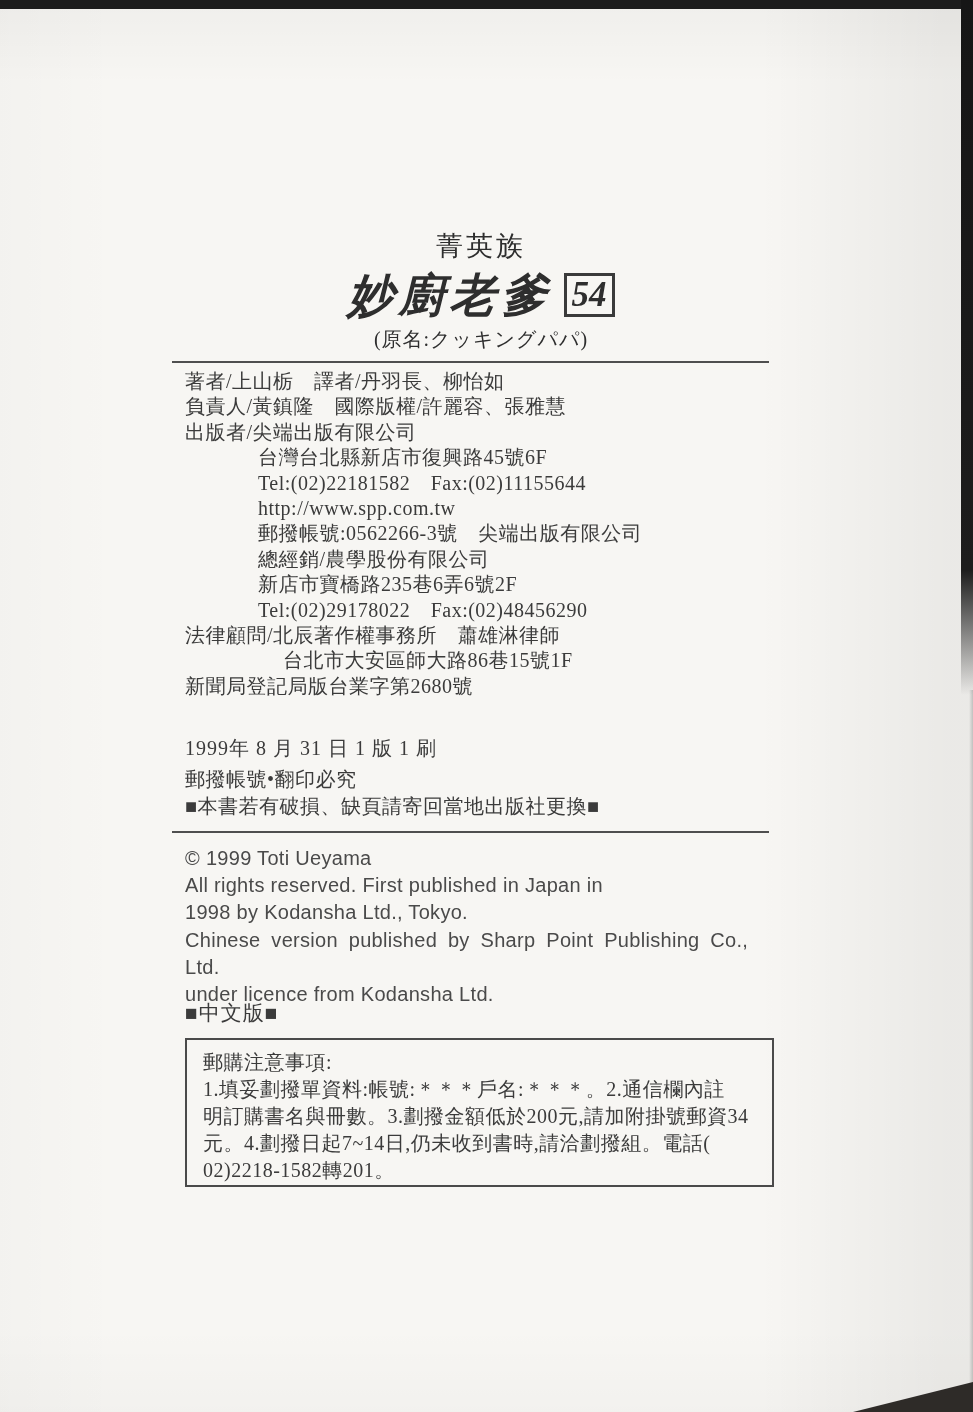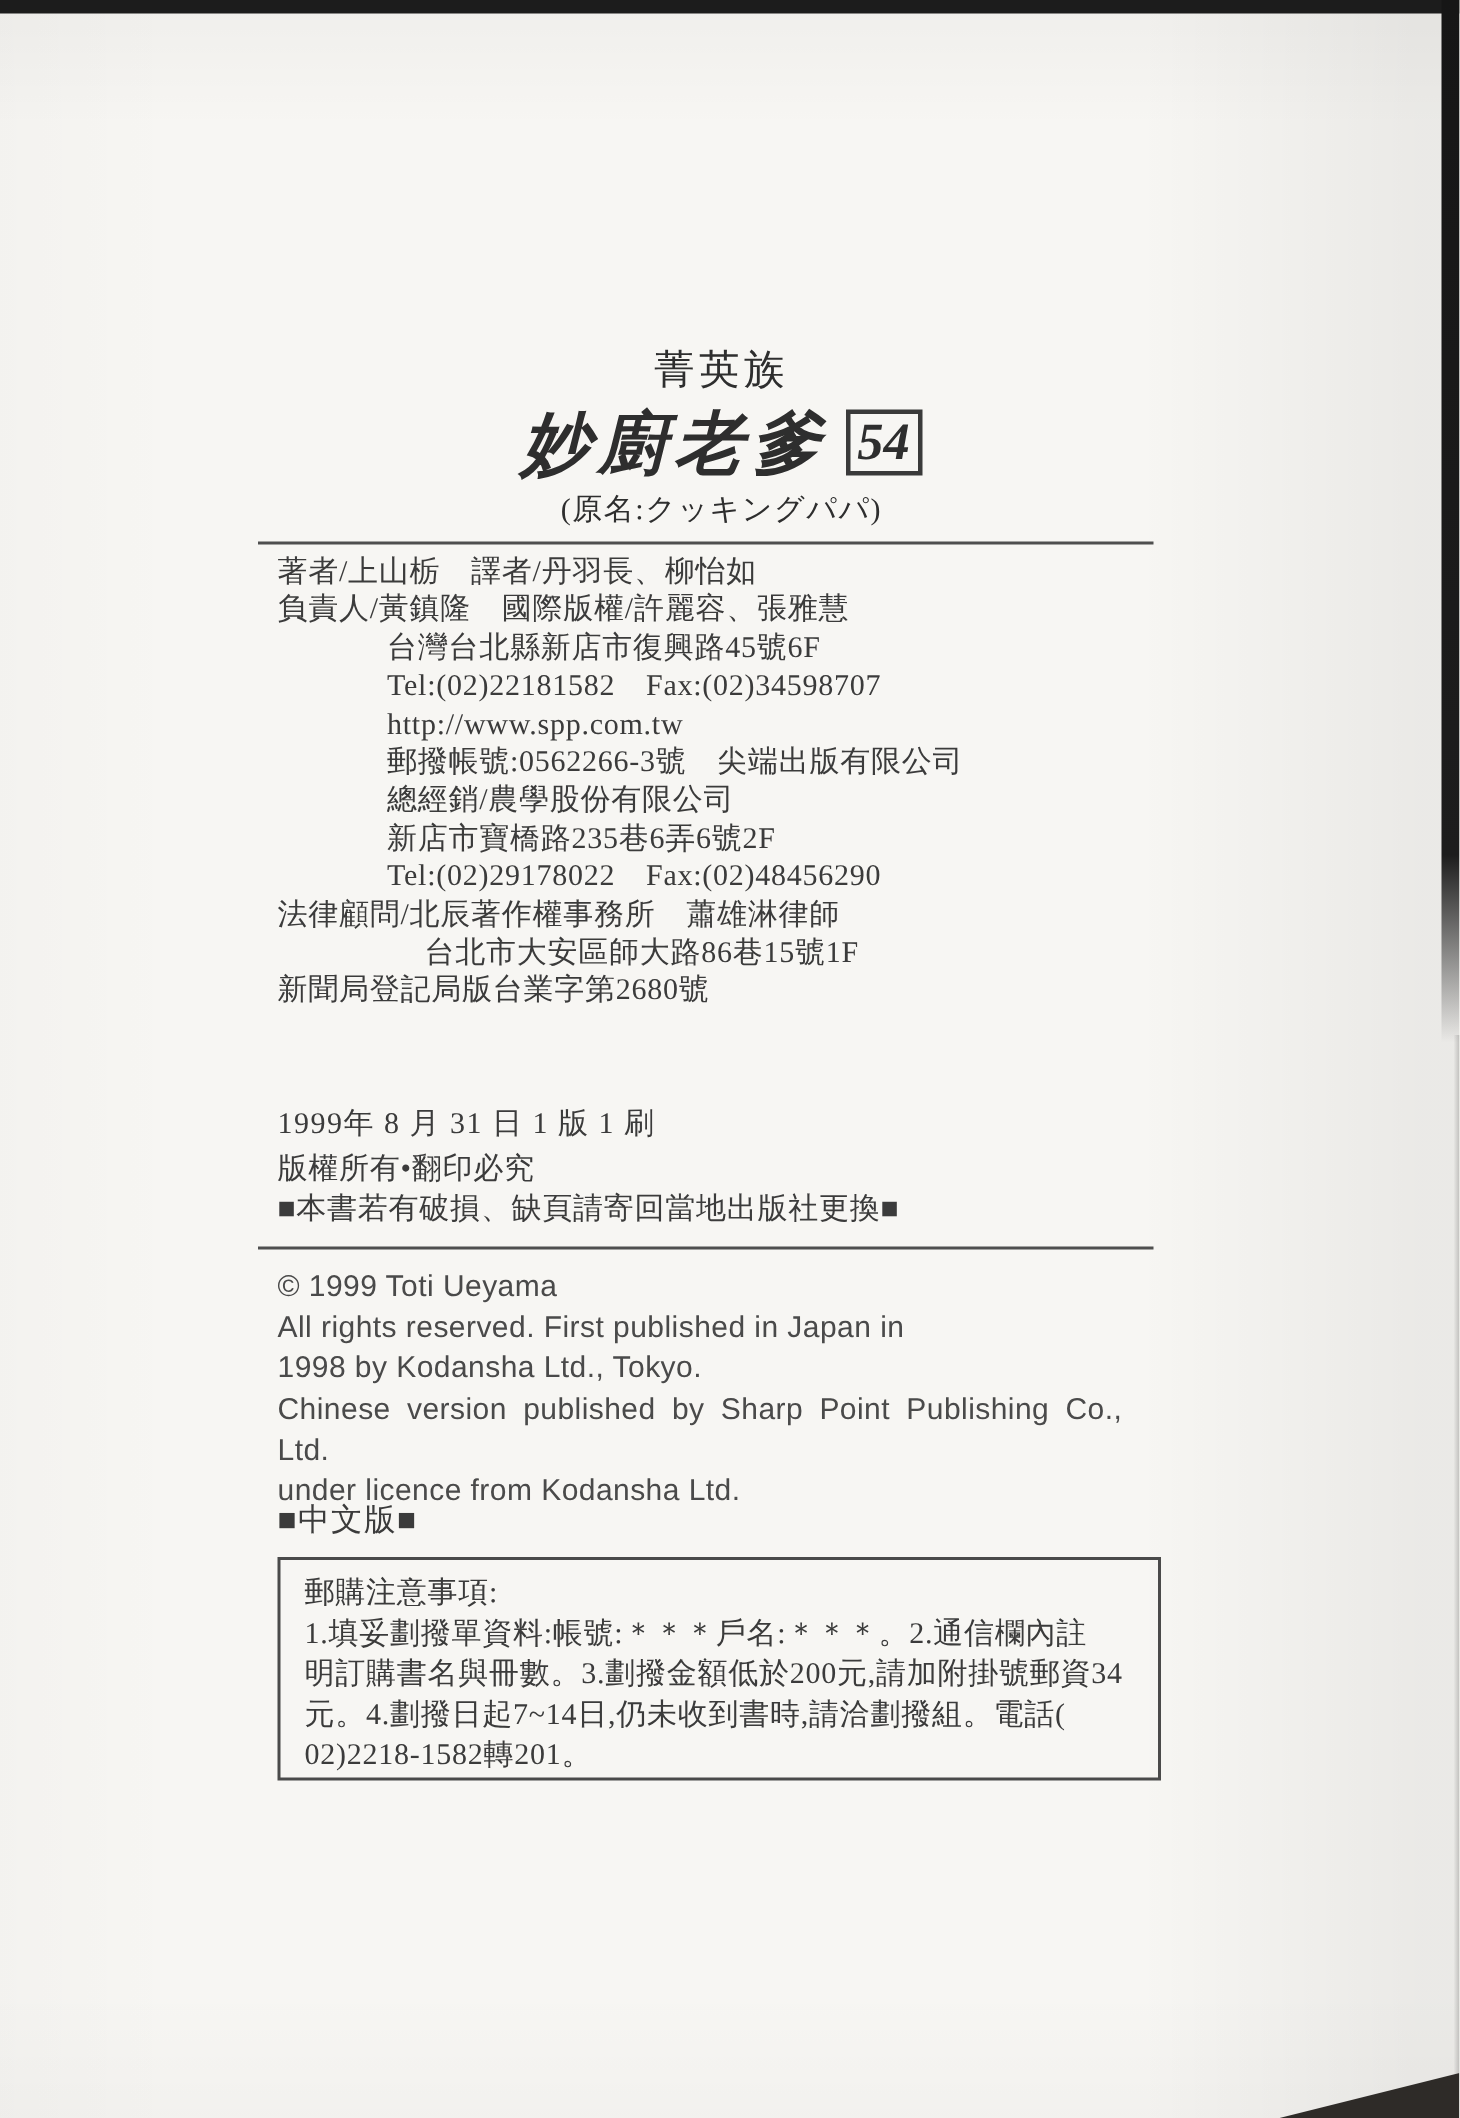--- a/index.html
+++ b/index.html
@@ -95,36 +95,37 @@
       <span>妙廚老爹</span><span class="volume-box">54</span>
     </div>
     <div class="original-title">(原名:クッキングパパ)</div>
   </div>
 
   <div class="rule rule-1"></div>
 
   <div class="credits">
     <div class="credit-line indent-0">著者/上山栃　譯者/丹羽長、柳怡如</div>
     <div class="credit-line indent-0">負責人/黃鎮隆　國際版權/許麗容、張雅慧</div>
+    <div class="credit-line indent-0">出版者/尖端出版有限公司</div>
     <div class="credit-line indent-1">台灣台北縣新店市復興路45號6F</div>
-    <div class="credit-line indent-1">Tel:(02)22181582　Fax:(02)34598707</div>
+    <div class="credit-line indent-1">Tel:(02)22181582　Fax:(02)11155644</div>
     <div class="credit-line indent-1">http://www.spp.com.tw</div>
     <div class="credit-line indent-1">郵撥帳號:0562266-3號　尖端出版有限公司</div>
     <div class="credit-line indent-1">總經銷/農學股份有限公司</div>
     <div class="credit-line indent-1">新店市寶橋路235巷6弄6號2F</div>
     <div class="credit-line indent-1">Tel:(02)29178022　Fax:(02)48456290</div>
     <div class="credit-line indent-0">法律顧問/北辰著作權事務所　蕭雄淋律師</div>
     <div class="credit-line indent-2">台北市大安區師大路86巷15號1F</div>
     <div class="credit-line indent-0">新聞局登記局版台業字第2680號</div>
   </div>
 
   <div class="edition-line">1999年 8 月 31 日 1 版 1 刷</div>
 
   <div class="rights-block">
-    <div>版權所有•翻印必究</div>
+    <div>郵撥帳號•翻印必究</div>
     <div>■本書若有破損、缺頁請寄回當地出版社更換■</div>
   </div>
 
   <div class="rule rule-2"></div>
 
   <div class="english-block">
     <div>© 1999 Toti Ueyama</div>
     <div>All rights reserved. First published in Japan in</div>
     <div>1998 by Kodansha Ltd., Tokyo.</div>
     <div class="wide">Chinese version published by Sharp Point Publishing Co., Ltd.</div>

